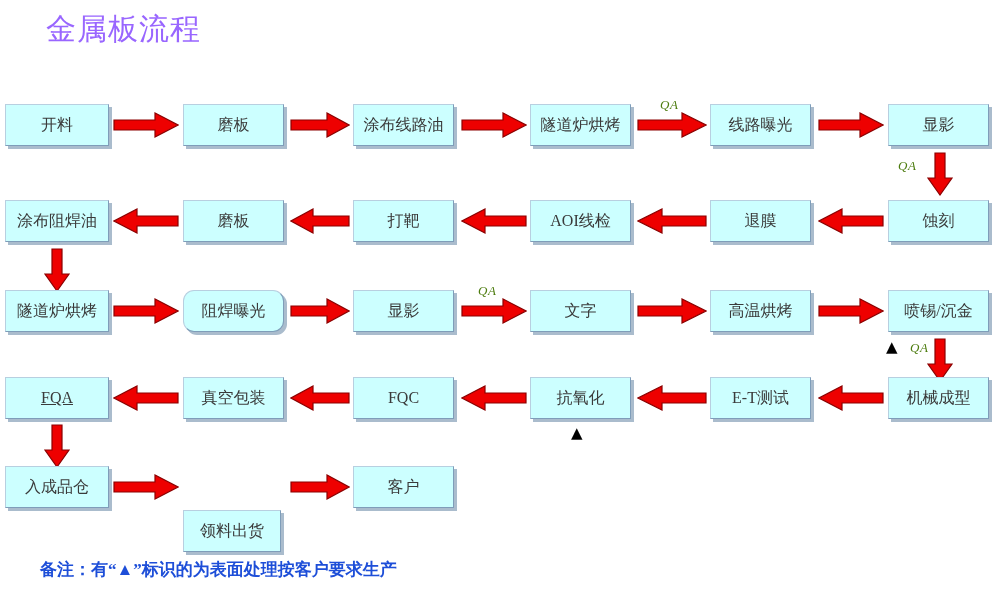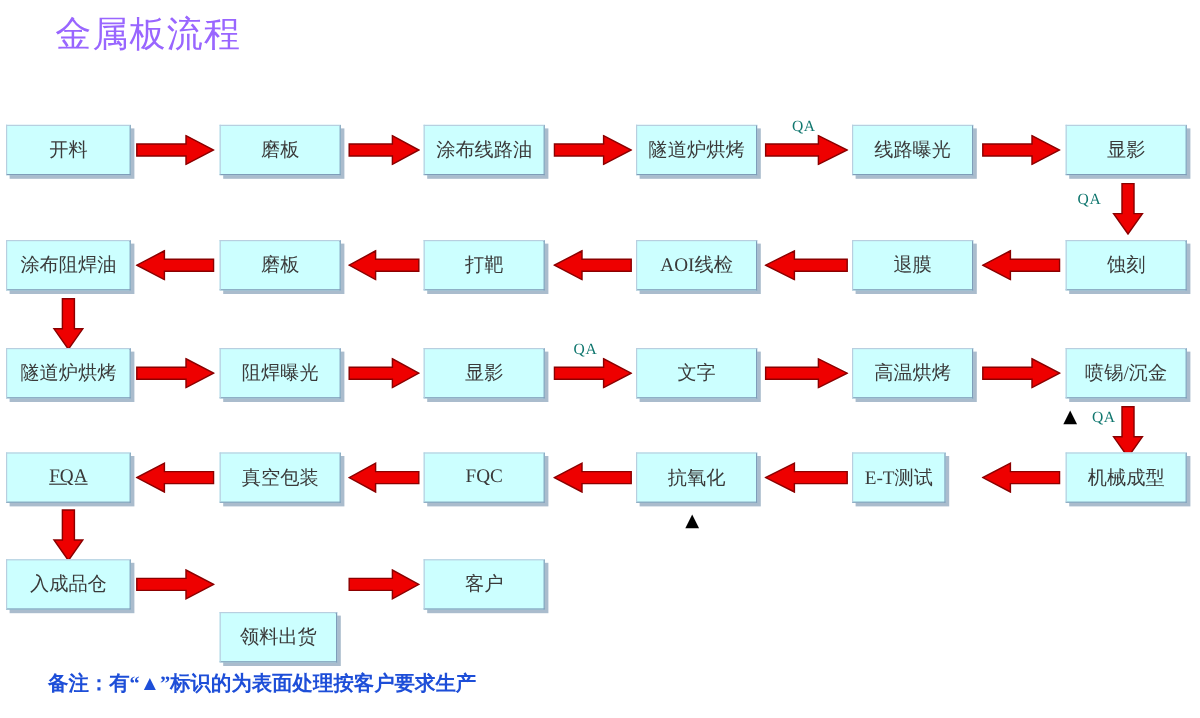--- a/index.html
+++ b/index.html
@@ -59,24 +59,25 @@
   
   .arrow {
     position: absolute;
   }
   .arrow svg { display: block; }
 
   
   .qa {
     position: absolute;
     font-size: 13px;
-    color: #0f766e;
+    color: #4d7c0f;
     font-family: "Liberation Serif", "DejaVu Serif", serif;
     white-space: nowrap;
     letter-spacing: 0.5px;
+    font-style: italic;
   }
 
   
   .tri {
     position: absolute;
     font-size: 15px;
     line-height: 15px;
     color: #000000;
     font-family: "DejaVu Sans", sans-serif;
     white-space: nowrap;
@@ -201,21 +202,21 @@
 
   <div class="arrow" style="left:43px; top:248px;">
     <svg width="28" height="44" viewBox="0 0 28 44">
         <polygon points="9,1 19,1 19,26 26,26 14,43 2,26 9,26" fill="#ee0000" stroke="#8b0000" stroke-width="1.2"></polygon>
       </svg>
   </div>
 
   <div class="node" style="left:5px;  top:290px; width:104px; height:42px;">
     <span class="label small">隧道炉烘烤</span>
   </div>
-  <div class="node" style="left:183px; top:290px; width:101px; height:42px;">
+  <div class="node" style="left:183px; top:290px; width:101px; height:42px;border-radius:11px;">
     <span class="label small">阻焊曝光</span>
   </div>
   <div class="node" style="left:353px; top:290px; width:101px; height:42px;">
     <span class="label">显影</span>
   </div>
   <div class="node" style="left:530px; top:290px; width:101px; height:42px;">
     <span class="label">文字</span>
   </div>
   <div class="node" style="left:710px; top:290px; width:101px; height:42px;">
     <span class="label small">高温烘烤</span>
@@ -264,21 +265,21 @@
   </div>
   <div class="node" style="left:183px; top:377px; width:101px; height:42px;">
     <span class="label small">真空包装</span>
   </div>
   <div class="node" style="left:353px; top:377px; width:101px; height:42px;">
     <span class="label">FQC</span>
   </div>
   <div class="node" style="left:530px; top:377px; width:101px; height:42px;">
     <span class="label">抗氧化</span>
   </div>
-  <div class="node" style="left:710px; top:377px; width:78px; height:42px;">
+  <div class="node" style="left:710px; top:377px; width:101px; height:42px;">
     <span class="label small">E-T测试</span>
   </div>
   <div class="node" style="left:888px; top:377px; width:101px; height:42px;">
     <span class="label small">机械成型</span>
   </div>
 
   <div class="arrow" style="left:113px; top:385px;">
     <svg width="66" height="26" viewBox="0 0 66 26">
         <polygon points="65,8 24,8 24,1 1,13 24,25 24,18 65,18" fill="#ee0000" stroke="#8b0000" stroke-width="1.2"></polygon>
       </svg>

